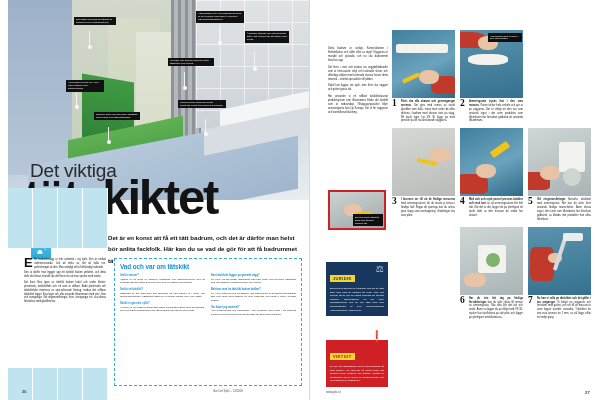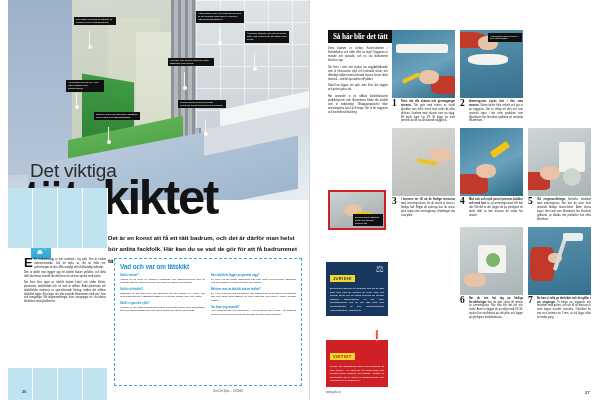--- a/index.html
+++ b/index.html
@@ -362,21 +362,20 @@
       <div></div>
       <div></div>
     </div>
 
     <div class="foot-left">26</div>
     <div class="foot-center">Gör Det Själv – 13/2009</div>
   </div>
 
   <div class="page-right">
 
-    <div class="banner">Så här blir det tätt</div>
 
     <div class="intro">
       <p>Detta badrum är vanligt. Konstruktionen i flerfamiljshus och äldre villor av tegel. Väggarna är murade och putsade, och nu ska badrummet fräschas upp.</p>
       <p>Det finns i stort sett endast två väggbeklädnader som är intressanta: vinyl och isolerade skivor, och offentliga miljöer med sorterade skarvar kräver detta material – överlåt specialister till jobbet.</p>
       <p>Kakel kan läggas om själv, men först ska väggen och golvet göras tätt.</p>
       <p>Här använder vi ett rollbart tätskiktsbaserat produktsystem som tillsammans bildar det tätskikt som är nödvändigt. Tillvägagångssättet följer anvisningarna från Lip Sverige. Det är för noggrann och kontrollerad täckning.</p>
     </div>
 
     <div class="inset-photo">
       <div class="hand" style="left:14px; top:12px; width:18px; height:12px;"></div>

